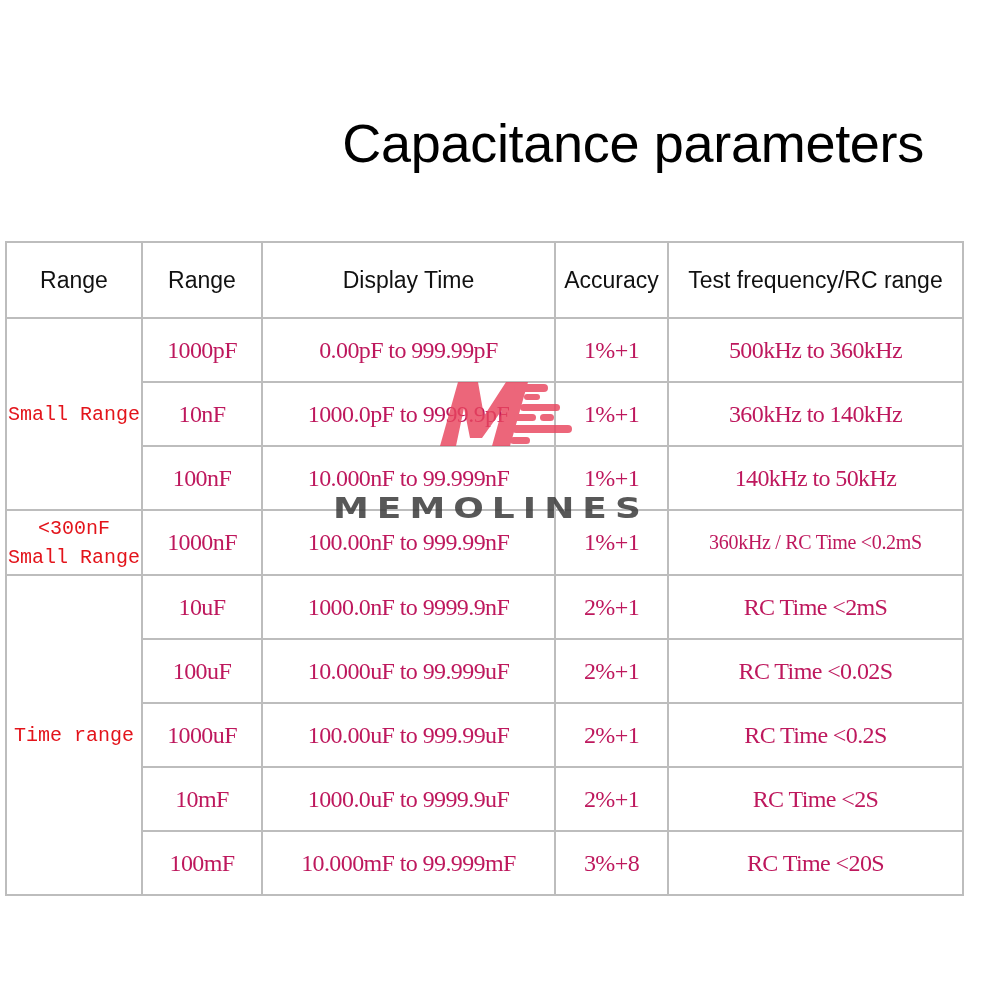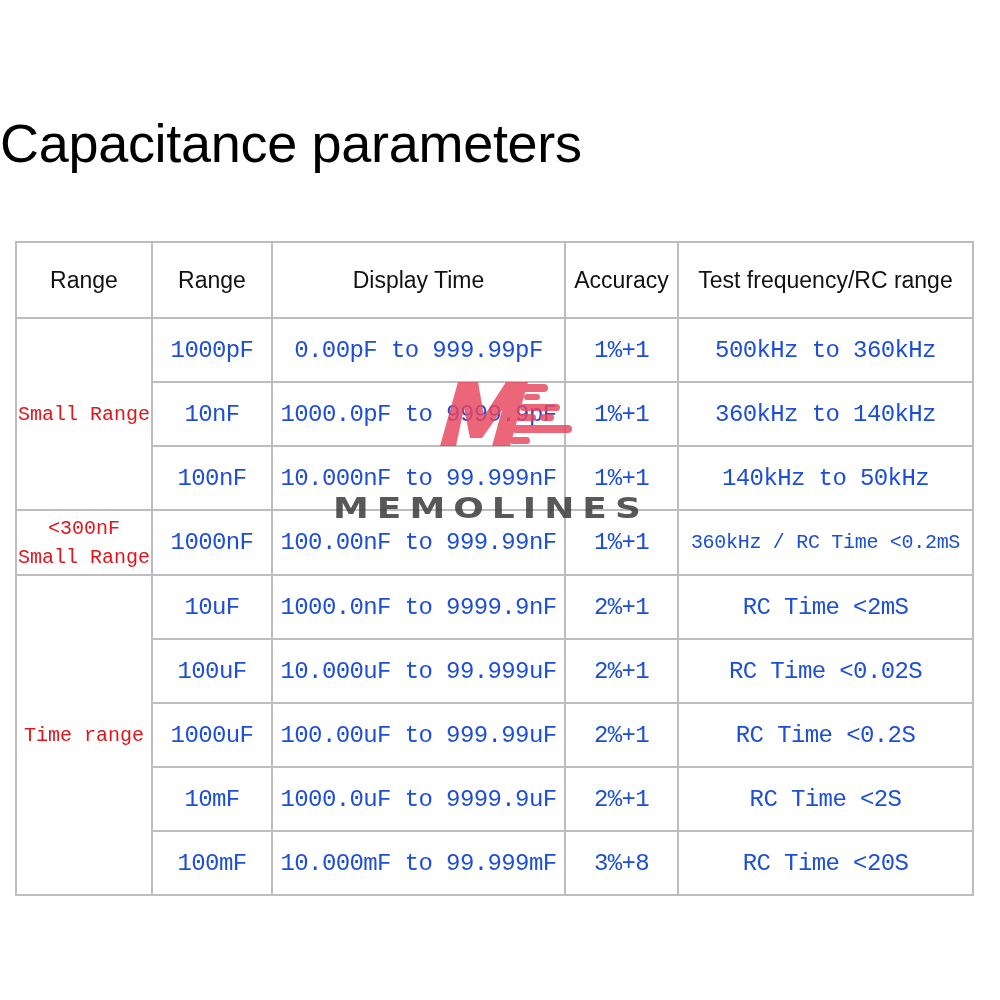--- a/index.html
+++ b/index.html
@@ -1,21 +1,21 @@
 <!DOCTYPE html>
 <html><head>
 <meta charset="utf-8">
 <style>
   html, body { margin:0; padding:0; background:#ffffff; }
   body { width:1000px; height:1000px; position:relative; overflow:hidden; font-family:"Liberation Sans", sans-serif; color:#111; }
-  .title { position:absolute; left:0; top:112px; width:924px; text-align:left; font-size:54px; font-family:"Liberation Sans", sans-serif; color:#000; letter-spacing:-0.3px; }
-  table.spec { position:absolute; left:15px; top:241px; border-collapse:collapse; table-layout:fixed; }
+  .title { position:absolute; left:0; top:112px; width:924px; text-align:right; font-size:54px; font-family:"Liberation Sans", sans-serif; color:#000; letter-spacing:-0.3px; }
+  table.spec { position:absolute; left:5px; top:241px; border-collapse:collapse; table-layout:fixed; }
   table.spec td, table.spec th { border:2px solid #bdbdbd; text-align:center; vertical-align:middle; padding:0; }
   th { font-weight:normal; font-size:23px; color:#111; font-family:"Liberation Sans", sans-serif; height:74px; }
-  td { font-size:24px; font-family:Liberation Mono, monospace; color:#1d4ed8; height:62px; letter-spacing:-0.6px; }
+  td { font-size:24px; font-family:Liberation Serif, serif; color:#be185d; height:62px; letter-spacing:-0.6px; }
   td.group { color:#e3141b; font-family:Liberation Mono, monospace; font-size:20px; letter-spacing:0; line-height:29px; }
   td.freq-small { font-size:20px; letter-spacing:-0.3px; }
   .wm-logo { position:absolute; left:440px; top:380px; width:135px; height:68px; pointer-events:none; opacity:0.82; }
   .wm-text { position:absolute; left:333px; top:492px; font-family:"DejaVu Sans", sans-serif; font-size:36px; font-weight:bold; letter-spacing:8px; color:#3c3c3c; opacity:0.85; pointer-events:none; transform:scaleY(0.78); transform-origin:top left; }
 </style>
 </head>
 <body>
 
 <div class="title">Capacitance parameters</div>
 

